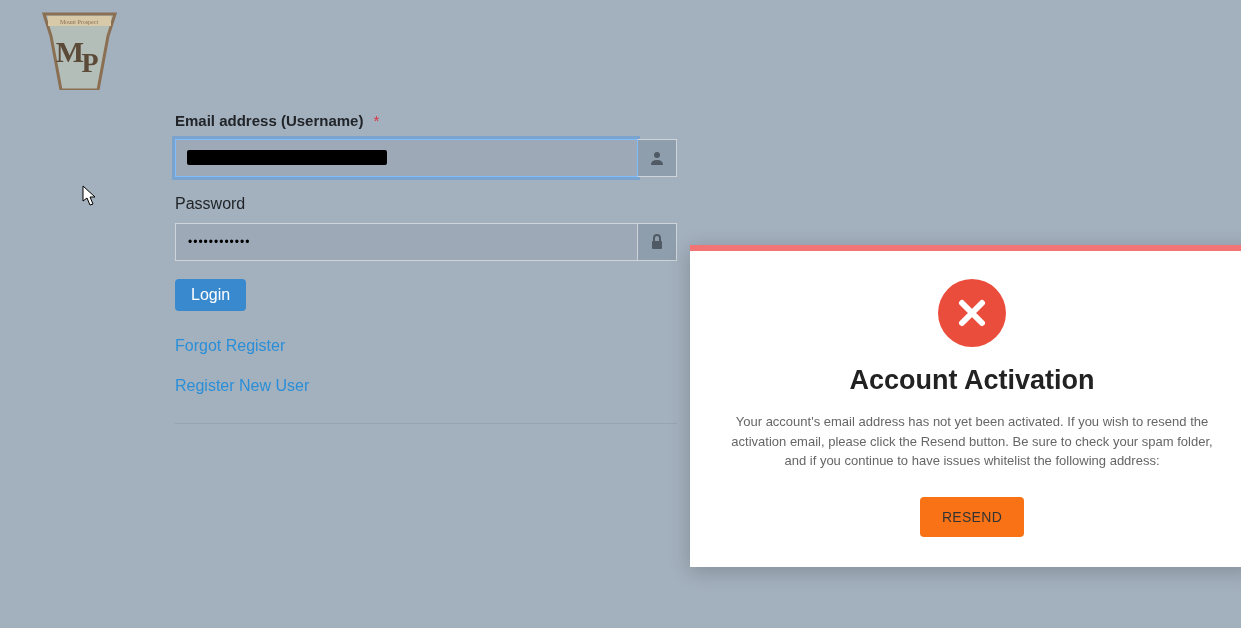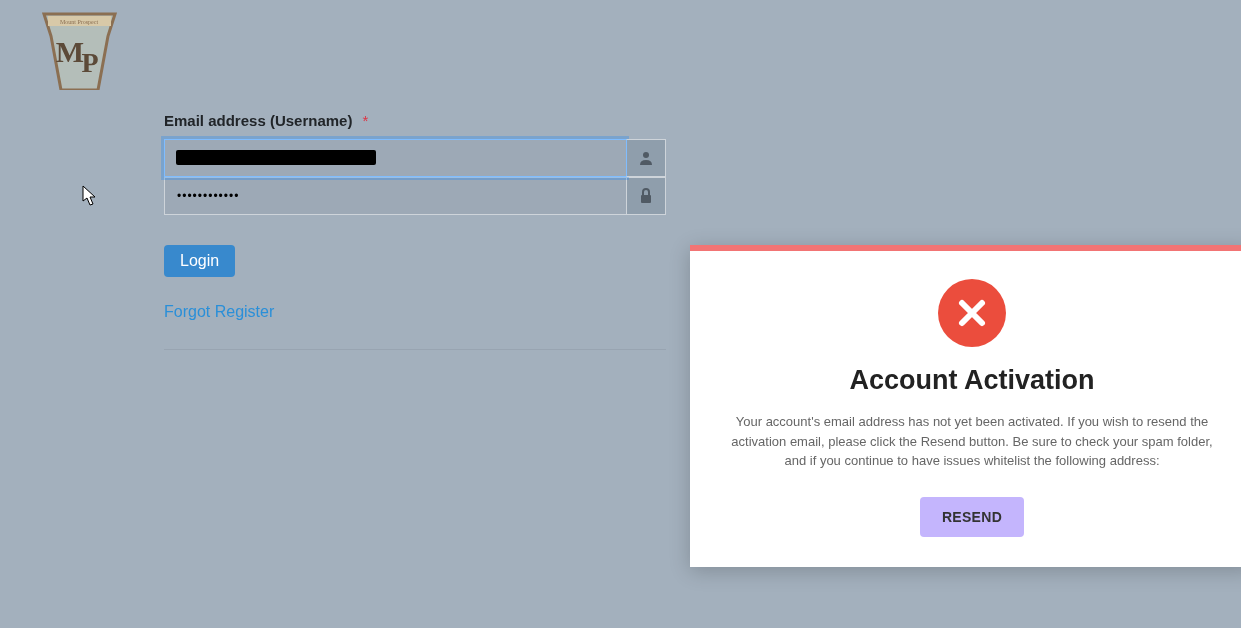--- a/index.html
+++ b/index.html
@@ -22,21 +22,21 @@
       width: 75px;
       height: 78px;
     }
     .logo-svg {
       width: 100%;
       height: 100%;
     }
     .form-container {
       position: absolute;
       top: 112px;
-      left: 164px;
+      left: 175px;
       width: 502px;
     }
     .field-label {
       font-size: 15px;
       color: #212529;
       font-weight: 600;
       margin-bottom: 10px;
       display: block;
     }
     .required-asterisk {
@@ -85,21 +85,21 @@
     .input-addon.focused-sibling {
       border-left: 1px solid #80bdff;
     }
     .redacted {
       position: absolute;
       background: #000;
       height: 15px;
       border-radius: 2px;
     }
     .login-btn {
-      margin-top: 30px;
+      margin-top: 18px;
       padding: 7px 16px;
       background: #3889cd;
       color: #fff;
       border: none;
       border-radius: 4px;
       font-size: 16px;
       cursor: pointer;
     }
     .link {
       display: block;
@@ -153,25 +153,25 @@
       line-height: 1.5;
       margin-bottom: 26px;
     }
     .modal-buttons {
       display: flex;
       justify-content: center;
       gap: 10px;
     }
     .modal-btn {
       padding: 12px 22px;
-      background: #c4b5fd;
+      background: #f97316;
       border: none;
       border-radius: 4px;
       font-size: 14px;
-      font-weight: 700;
+      font-weight: 400;
       color: #333;
       cursor: pointer;
       letter-spacing: 0.3px;
     }
     .cursor {
       position: absolute;
       top: 185px;
       left: 82px;
       pointer-events: none;
     }
@@ -198,33 +198,35 @@
     <input type="text" class="input-field focused" value="" style="">
     <div class="redacted" style="top:11px; left:12px; width:200px;"></div>
     <div class="input-addon focused-sibling">
       <svg width="16" height="16" viewBox="0 0 16 16">
         <circle cx="8" cy="5" r="3" fill="#505a64"></circle>
         <path d="M 2 15 Q 2 10 8 10 Q 14 10 14 15 Z" fill="#505a64"></path>
       </svg>
     </div>
   </div>
 
+  <label class="password-label">Password</label>
   <div class="input-group">
     <input type="password" class="input-field" style="letter-spacing: 1px; font-size: 12px; color: rgb(0, 0, 0);" value="••••••••••••">
     <div class="input-addon">
       <svg width="14" height="16" viewBox="0 0 14 16">
         <rect x="2" y="7" width="10" height="8" rx="1" fill="#505a64"></rect>
         <path d="M 4 7 L 4 4 Q 4 1 7 1 Q 10 1 10 4 L 10 7" fill="none" stroke="#505a64" stroke-width="2"></path>
       </svg>
     </div>
   </div>
 
   <button class="login-btn">Login</button>
 
   <a class="link link-forgot">Forgot Register</a>
+  <a class="link link-register">Register New User</a>
 
   <hr class="divider">
 </div>
 
 <div class="modal">
   <div class="modal-icon">
     <svg width="36" height="36" viewBox="0 0 36 36">
       <path d="M 8 8 L 28 28 M 28 8 L 8 28" stroke="#fff" stroke-width="6" stroke-linecap="round"></path>
     </svg>
   </div>

